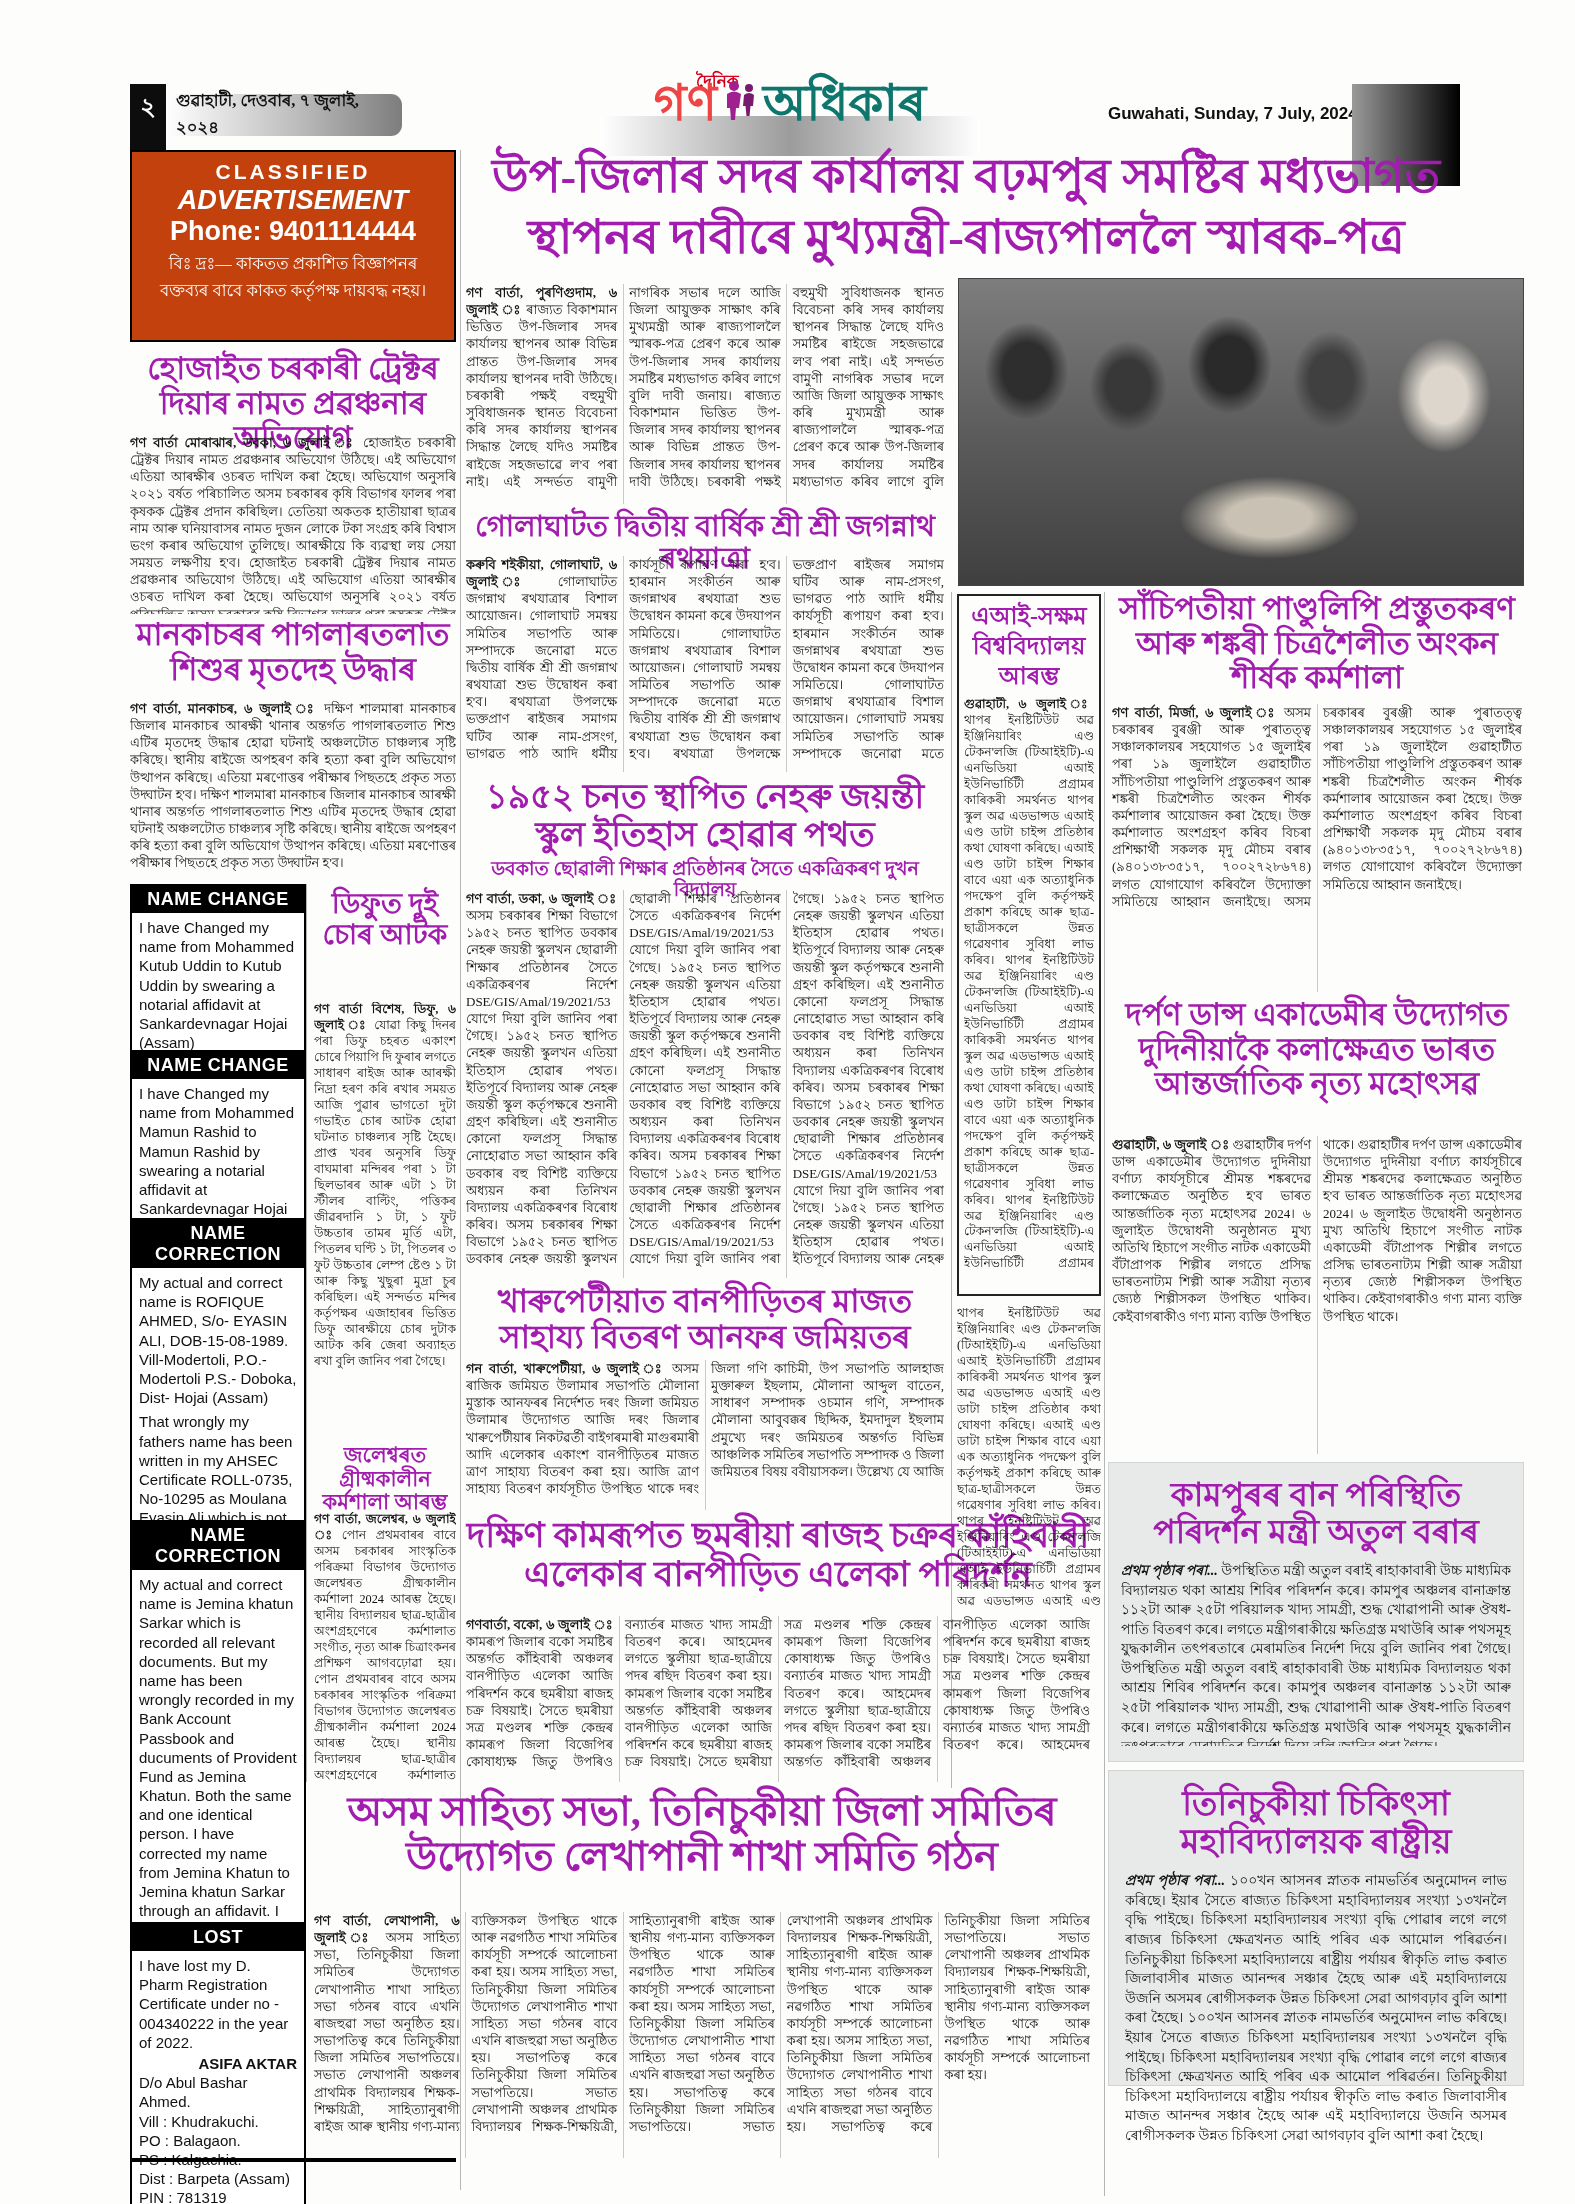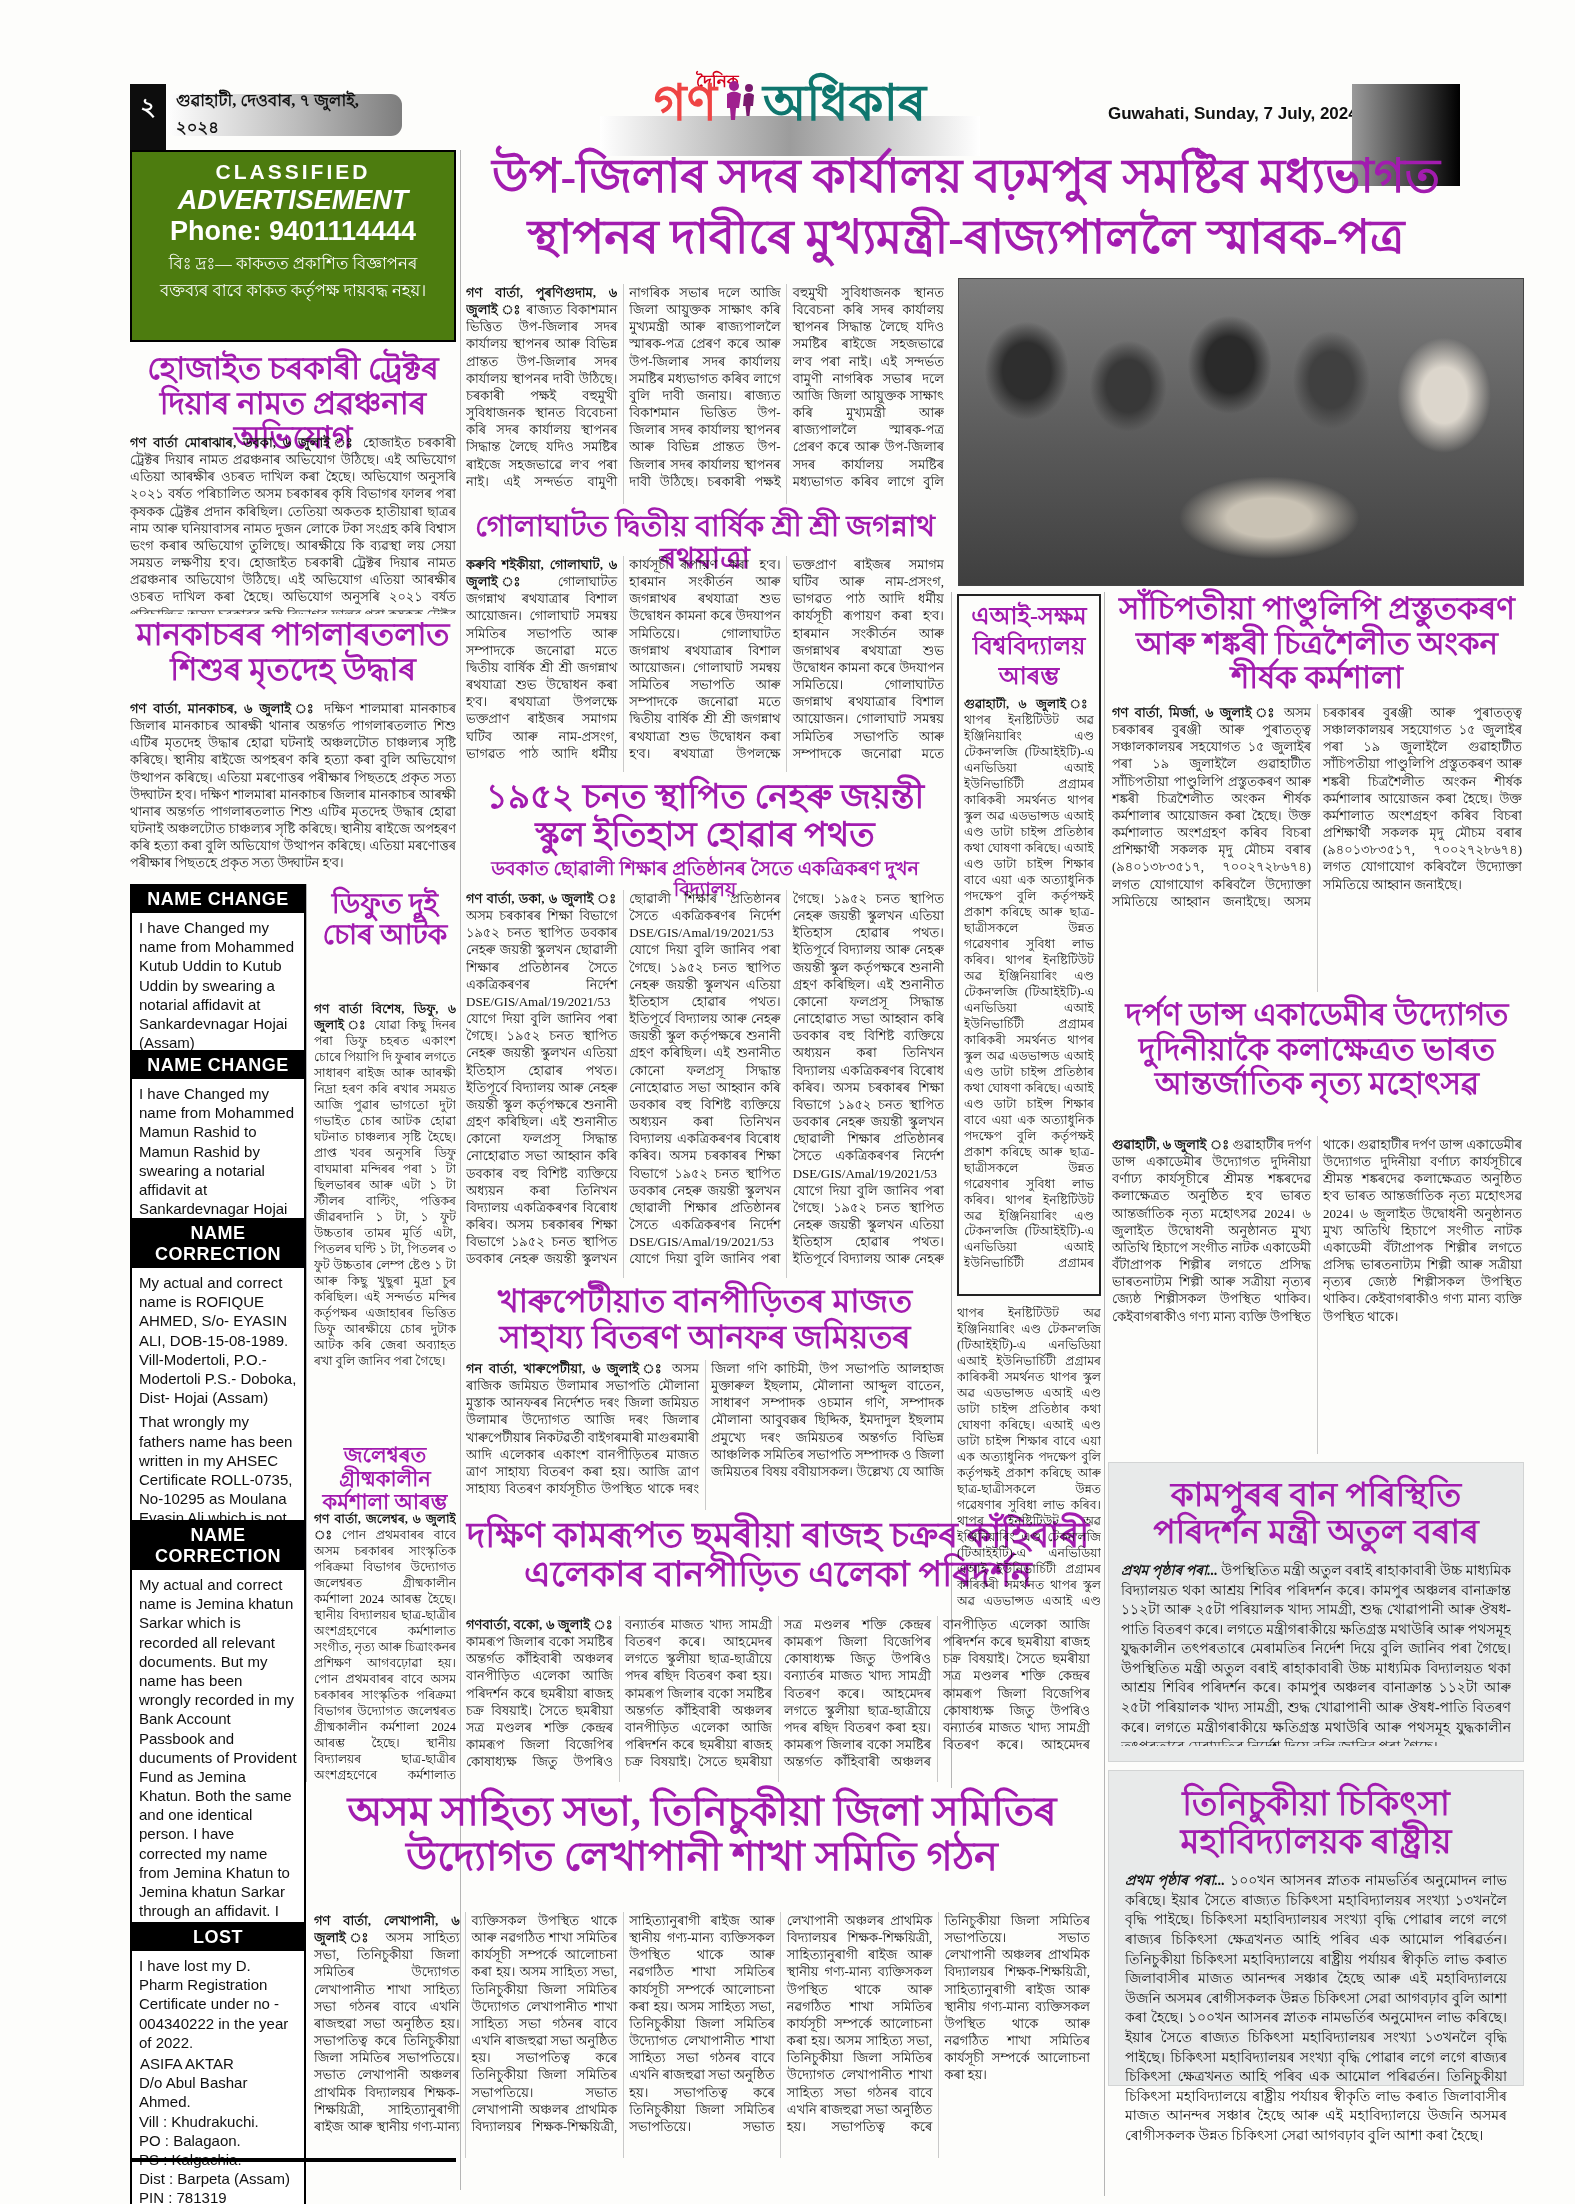--- a/index.html
+++ b/index.html
@@ -57,21 +57,21 @@
   </div>
 
   <div class="abs san" style="left:1108px;top:104px;width:250px;font-weight:bold;font-size:17px;">Guwahati, Sunday, 7 July, 2024</div>
   <div class="abs" style="left:1352px;top:84px;width:108px;height:102px;background:linear-gradient(90deg,#9a9a9a,#000);"></div>
 
   <div class="abs vline" style="left:460px;top:150px;height:2040px;"></div>
   <div class="abs vline" style="left:951px;top:592px;height:1196px;"></div>
   <div class="abs vline" style="left:1104px;top:592px;height:1604px;"></div>
   <div class="abs vline" style="left:306px;top:884px;height:898px;"></div>
 
-  <div class="abs" style="left:130px;top:150px;width:326px;height:192px;background:#4d7c0f;color:#fff;
+  <div class="abs" style="left:130px;top:150px;width:326px;height:192px;background:#c2410c;color:#fff;
               text-align:center;box-sizing:border-box;padding-top:8px;border:2px solid #000;">
     <div class="san" style="font-weight:bold;font-size:21px;letter-spacing:3px;">CLASSIFIED</div>
     <div class="san" style="font-weight:bold;font-style:italic;font-size:27px;line-height:1.2;">ADVERTISEMENT</div>
     <div class="san" style="font-weight:bold;font-size:27px;line-height:1.15;">Phone: 9401114444</div>
     <div style="font-size:16.5px;margin-top:4px;">বিঃ দ্ৰঃ— কাকতত প্ৰকাশিত বিজ্ঞাপনৰ</div>
     <div style="font-size:16.5px;">বক্তব্যৰ বাবে কাকত কৰ্তৃপক্ষ দায়বদ্ধ নহয়।</div>
   </div>
 
   <div class="abs hl ser" style="left:130px;top:352px;width:326px;height:76px;font-size:31px;">হোজাইত চৰকাৰী ট্ৰেক্টৰ দিয়াৰ নামত প্ৰৱঞ্চনাৰ অভিযোগ</div>
   <div class="abs jus body-txt" style="left:130px;top:434px;width:326px;height:180px;">
@@ -111,21 +111,21 @@
       <div>P.O - Kayethpara</div>
       <div>P S- Abhayapuri</div>
       <div>Dist.-Bongaigaon</div>
       <div>(Assam)</div>
     </div>
   </div>
 
   <div class="abs notice" style="left:130px;top:1922px;width:172px;">
     <div class="nt">LOST</div>
     <div class="nb" style="padding-bottom:0;">I have lost my D. Pharm Registration Certificate under no - 004340222 in the year of 2022.</div>
-    <div class="nb" style="font-weight:normal;text-align:left;padding-top:2px;padding-bottom:0;padding-left:8px;">ASIFA AKTAR</div>
+    <div class="nb" style="font-weight:bold;text-align:right;padding-top:2px;padding-bottom:0;padding-left:8px;">ASIFA AKTAR</div>
     <div class="nb" style="padding-top:0;">
       <div>D/o Abul Bashar Ahmed.</div>
       <div>Vill : Khudrakuchi.</div>
       <div>PO : Balagaon.</div>
       <div>PS : Kalgachia.</div>
       <div>Dist : Barpeta (Assam)</div>
       <div>PIN : 781319</div>
 
     </div>
   </div>

